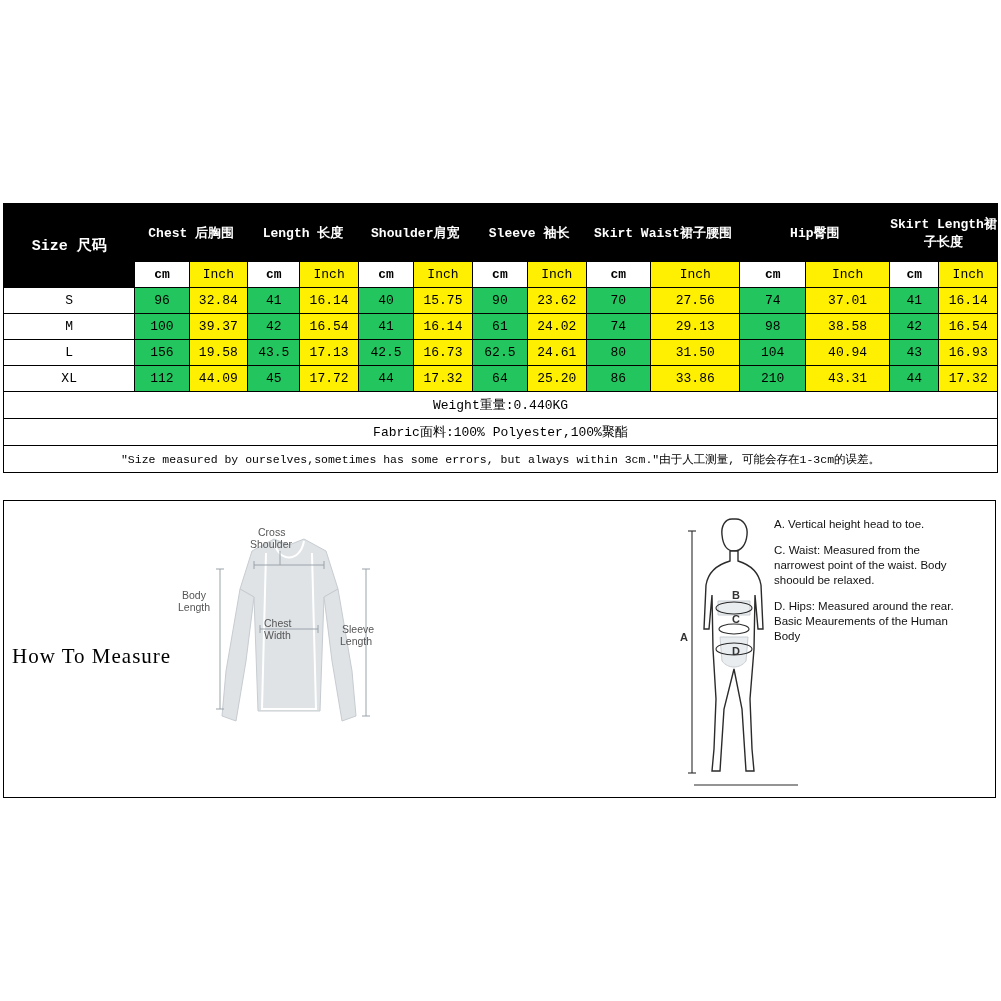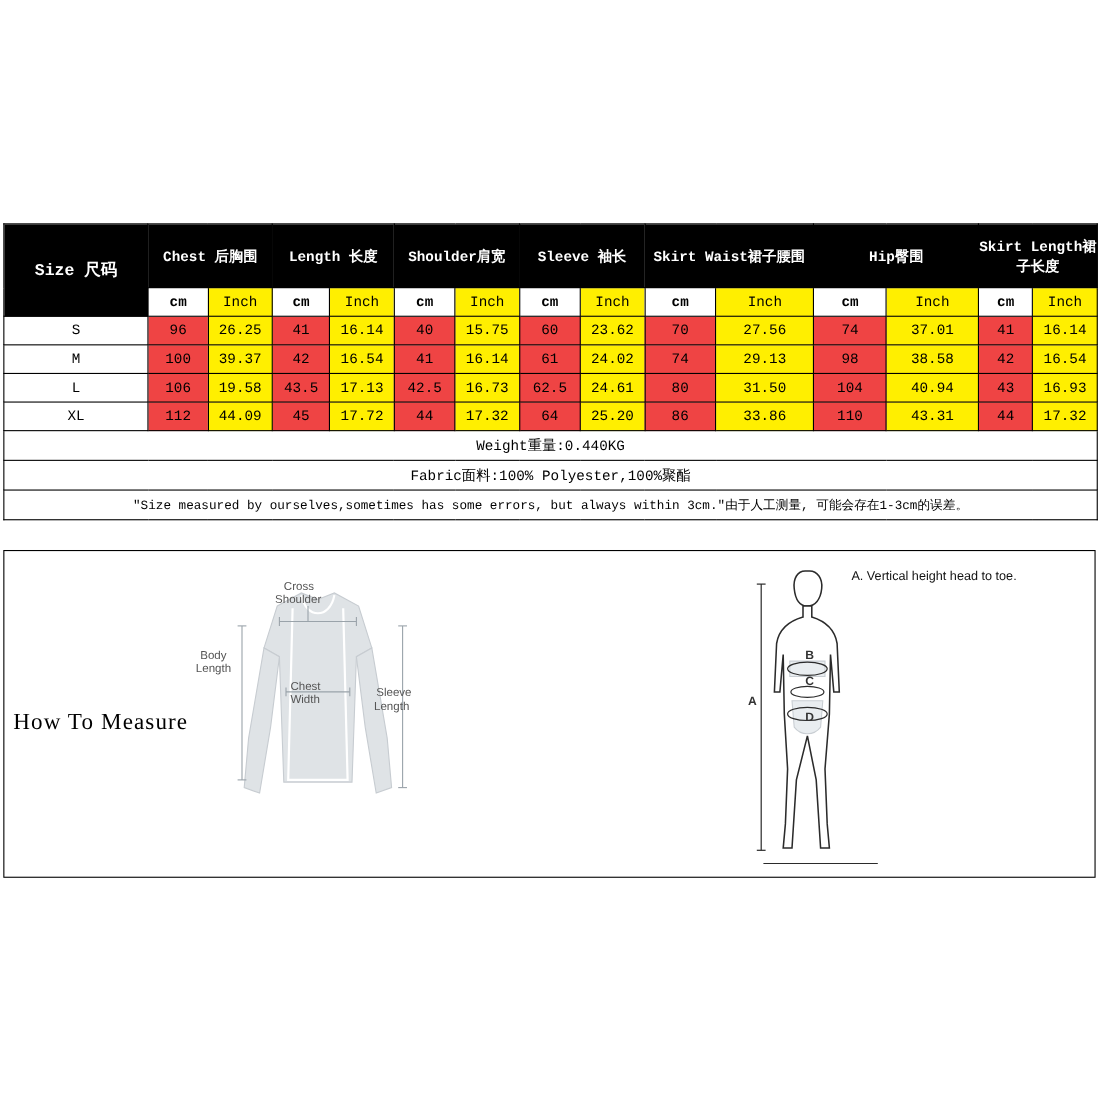--- a/index.html
+++ b/index.html
@@ -8,21 +8,21 @@
 
   
   .chart{position:absolute;left:3px;top:203px;width:995px;}
   table.size{border-collapse:collapse;width:995px;table-layout:fixed;}
   table.size td,table.size th{border:1px solid #000;text-align:center;vertical-align:middle;
     font-family:"Liberation Mono",monospace;font-size:13px;padding:0;}
   .hdr-black{background:#000;color:#fff;font-weight:bold;}
   .hdr-black.big{font-size:15px;}
   .unit-cm{background:#fff;color:#000;font-weight:bold;font-size:13px;}
   .unit-in{background:#ffef00;color:#000;font-weight:normal;font-size:13px;}
-  .cell-cm{background:#ef4444;}
+  .cell-cm{background:#22c55e;}
   .cell-in{background:#ffef00;}
   .sizecol{background:#fff;font-size:14px;}
   .row-h{height:26px;}
   .head-h{height:58px;}
   .unit-h{height:26px;}
   .note{height:26px;font-family:"Liberation Mono",monospace;font-size:13px;background:#fff;}
   .note.small{font-size:11.5px;}
 
   
   .measure{position:absolute;left:3px;top:500px;width:993px;height:298px;border:1px solid #000;
@@ -88,26 +88,26 @@
         <td class="unit-in">Inch</td>
         <td class="unit-cm">cm</td>
         <td class="unit-in">Inch</td>
         <td class="unit-cm">cm</td>
         <td class="unit-in">Inch</td>
       </tr>
 
       <tr class="row-h">
         <td class="sizecol">S</td>
         <td class="cell-cm">96</td>
-        <td class="cell-in">26.25</td>
+        <td class="cell-in">32.84</td>
         <td class="cell-cm">41</td>
         <td class="cell-in">16.14</td>
         <td class="cell-cm">40</td>
         <td class="cell-in">15.75</td>
-        <td class="cell-cm">60</td>
+        <td class="cell-cm">90</td>
         <td class="cell-in">23.62</td>
         <td class="cell-cm">70</td>
         <td class="cell-in">27.56</td>
         <td class="cell-cm">74</td>
         <td class="cell-in">37.01</td>
         <td class="cell-cm">41</td>
         <td class="cell-in">16.14</td>
       </tr>
 
       <tr class="row-h">
@@ -123,21 +123,21 @@
         <td class="cell-cm">74</td>
         <td class="cell-in">29.13</td>
         <td class="cell-cm">98</td>
         <td class="cell-in">38.58</td>
         <td class="cell-cm">42</td>
         <td class="cell-in">16.54</td>
       </tr>
 
       <tr class="row-h">
         <td class="sizecol">L</td>
-        <td class="cell-cm">106</td>
+        <td class="cell-cm">156</td>
         <td class="cell-in">19.58</td>
         <td class="cell-cm">43.5</td>
         <td class="cell-in">17.13</td>
         <td class="cell-cm">42.5</td>
         <td class="cell-in">16.73</td>
         <td class="cell-cm">62.5</td>
         <td class="cell-in">24.61</td>
         <td class="cell-cm">80</td>
         <td class="cell-in">31.50</td>
         <td class="cell-cm">104</td>
@@ -151,21 +151,21 @@
         <td class="cell-cm">112</td>
         <td class="cell-in">44.09</td>
         <td class="cell-cm">45</td>
         <td class="cell-in">17.72</td>
         <td class="cell-cm">44</td>
         <td class="cell-in">17.32</td>
         <td class="cell-cm">64</td>
         <td class="cell-in">25.20</td>
         <td class="cell-cm">86</td>
         <td class="cell-in">33.86</td>
-        <td class="cell-cm">110</td>
+        <td class="cell-cm">210</td>
         <td class="cell-in">43.31</td>
         <td class="cell-cm">44</td>
         <td class="cell-in">17.32</td>
       </tr>
 
       <tr>
         <td class="note" colspan="15">Weight重量:0.440KG</td>
       </tr>
       <tr>
         <td class="note" colspan="15">Fabric面料:100% Polyester,100%聚酯</td>
@@ -258,16 +258,18 @@
         </g>
         <text class="lblb" x="56" y="90">B</text>
         <text class="lblb" x="56" y="114">C</text>
         <text class="lblb" x="56" y="146">D</text>
         <text class="lblb" x="4" y="132">A</text>
       </svg>
     </div>
 
     <div class="legend">
       <p>A. Vertical height head to toe.</p>
+      <p>C. Waist: Measured from the narrowest point of the waist. Body shoould be relaxed.</p>
+      <p>D. Hips: Measured around the rear. Basic Meaurements of the Human Body</p>
     </div>
 
   </div>
 </div>
 
 </body></html>

